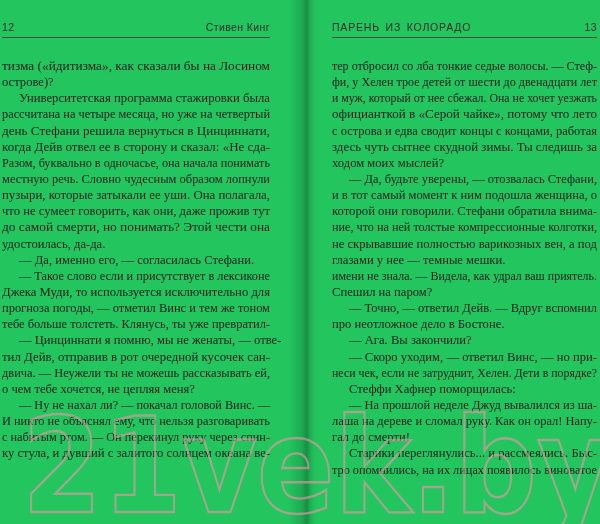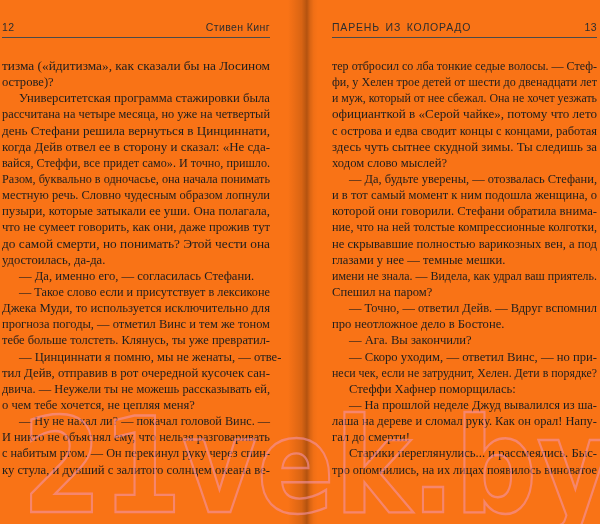--- a/index.html
+++ b/index.html
@@ -5,21 +5,21 @@
   html,body { margin:0; padding:0; }
   #stage {
     position: relative;
     width: 600px; height: 524px;
     background: #fefefe;
     overflow: hidden;
     font-family: "Liberation Serif", serif;
   }
   .page {
     position: absolute; top: 0; height: 524px;
-    background: #f97316;
+    background: #22c55e;
     box-sizing: border-box;
     padding-top: 22px;
   }
   #left-page  { left: 0;   width: 296px; padding-left: 2px;  padding-right: 26px; }
   #right-page { left: 296px; width: 304px; padding-left: 36px; padding-right: 3px; }
   .running-head {
     display: flex; justify-content: space-between; align-items: baseline;
     font-family: "Liberation Sans", sans-serif;
     font-size: 10.5px; line-height: 11px;
     color: #2e2e2e;
@@ -74,21 +74,20 @@
       <span>12</span>
       <span class="author">Стивен Кинг</span>
     </div>
     <div class="page-body">
         <div class="bline"><span class="ltxt" style="transform: scaleX(1.05792);">тизма («йдитизма», как сказали бы на Лосином</span></div>
         <div class="bline end"><span class="ltxt" style="transform: scaleX(1); text-align: center;">острове)?</span></div>
         <div class="bline ind"><span class="ltxt" style="transform: scaleX(1.00911);">Университетская программа стажировки была</span></div>
         <div class="bline"><span class="ltxt" style="transform: scaleX(0.979219);">рассчитана на четыре месяца, но уже на четвертый</span></div>
         <div class="bline"><span class="ltxt" style="transform: scaleX(1.04401);">день Стефани решила вернуться в Цинциннати,</span></div>
         <div class="bline"><span class="ltxt" style="transform: scaleX(1.03034);">когда Дейв отвел ее в сторону и сказал: «Не сда-</span></div>
-        <div class="bline"><span class="ltxt" style="transform: scaleX(0.964191);">вайся, Стеффи, все придет само». И точно, пришло.</span></div>
         <div class="bline"><span class="ltxt" style="transform: scaleX(0.968492);">Разом, буквально в одночасье, она начала понимать</span></div>
         <div class="bline"><span class="ltxt" style="transform: scaleX(0.988303);">местную речь. Словно чудесным образом лопнули</span></div>
         <div class="bline"><span class="ltxt" style="transform: scaleX(1.01853);">пузыри, которые затыкали ее уши. Она полагала,</span></div>
         <div class="bline"><span class="ltxt" style="transform: scaleX(1.00498);">что не сумеет говорить, как они, даже прожив тут</span></div>
         <div class="bline"><span class="ltxt" style="transform: scaleX(1.0606);">до самой смерти, но понимать? Этой чести она</span></div>
         <div class="bline end"><span class="ltxt" style="transform: scaleX(1); text-align: right;">удостоилась, да-да.</span></div>
         <div class="bline ind end"><span class="ltxt" style="transform: scaleX(1);">— Да, именно его, — согласилась Стефани.</span></div>
         <div class="bline ind"><span class="ltxt" style="transform: scaleX(0.973753);">— Такое слово если и присутствует в лексиконе</span></div>
         <div class="bline"><span class="ltxt" style="transform: scaleX(1.0061);">Джека Муди, то используется исключительно для</span></div>
         <div class="bline"><span class="ltxt" style="transform: scaleX(0.988018);">прогноза погоды, — отметил Винс и тем же тоном</span></div>
@@ -109,21 +108,21 @@
       <span class="title">ПАРЕНЬ ИЗ КОЛОРАДО</span>
       <span>13</span>
     </div>
     <div class="page-body">
         <div class="bline"><span class="ltxt" style="transform: scaleX(0.955708);">тер отбросил со лба тонкие седые волосы. — Стеф-</span></div>
         <div class="bline"><span class="ltxt" style="transform: scaleX(0.960798);">фи, у Хелен трое детей от шести до двенадцати лет</span></div>
         <div class="bline"><span class="ltxt" style="transform: scaleX(0.941229);">и муж, который от нее сбежал. Она не хочет уезжать</span></div>
         <div class="bline"><span class="ltxt" style="transform: scaleX(1.03858);">официанткой в «Серой чайке», потому что лето</span></div>
         <div class="bline"><span class="ltxt" style="transform: scaleX(0.988633);">с острова и едва сводит концы с концами, работая</span></div>
         <div class="bline"><span class="ltxt" style="transform: scaleX(1.02601);">здесь чуть сытнее скудной зимы. Ты следишь за</span></div>
-        <div class="bline end"><span class="ltxt" style="transform: scaleX(1);">ходом слово мыслей?</span></div>
+        <div class="bline end"><span class="ltxt" style="transform: scaleX(1);">ходом моих мыслей?</span></div>
         <div class="bline ind"><span class="ltxt" style="transform: scaleX(0.988479);">— Да, будьте уверены, — отозвалась Стефани,</span></div>
         <div class="bline"><span class="ltxt" style="transform: scaleX(0.996533);">и в тот самый момент к ним подошла женщина, о</span></div>
         <div class="bline"><span class="ltxt" style="transform: scaleX(1.00838);">которой они говорили. Стефани обратила внима-</span></div>
         <div class="bline"><span class="ltxt" style="transform: scaleX(0.967319);">ние, что на ней толстые компрессионные колготки,</span></div>
         <div class="bline"><span class="ltxt" style="transform: scaleX(1.00201);">не скрывавшие полностью варикозных вен, а под</span></div>
         <div class="bline end"><span class="ltxt" style="transform: scaleX(1);">глазами у нее — темные мешки.</span></div>
         <div class="bline"><span class="ltxt" style="transform: scaleX(0.949024);">имени не знала. — Видела, как удрал ваш приятель.</span></div>
         <div class="bline end"><span class="ltxt" style="transform: scaleX(1);">Спешил на паром?</span></div>
         <div class="bline ind"><span class="ltxt" style="transform: scaleX(0.988294);">— Точно, — ответил Дейв. — Вдруг вспомнил</span></div>
         <div class="bline end"><span class="ltxt" style="transform: scaleX(1);">про неотложное дело в Бостоне.</span></div>

